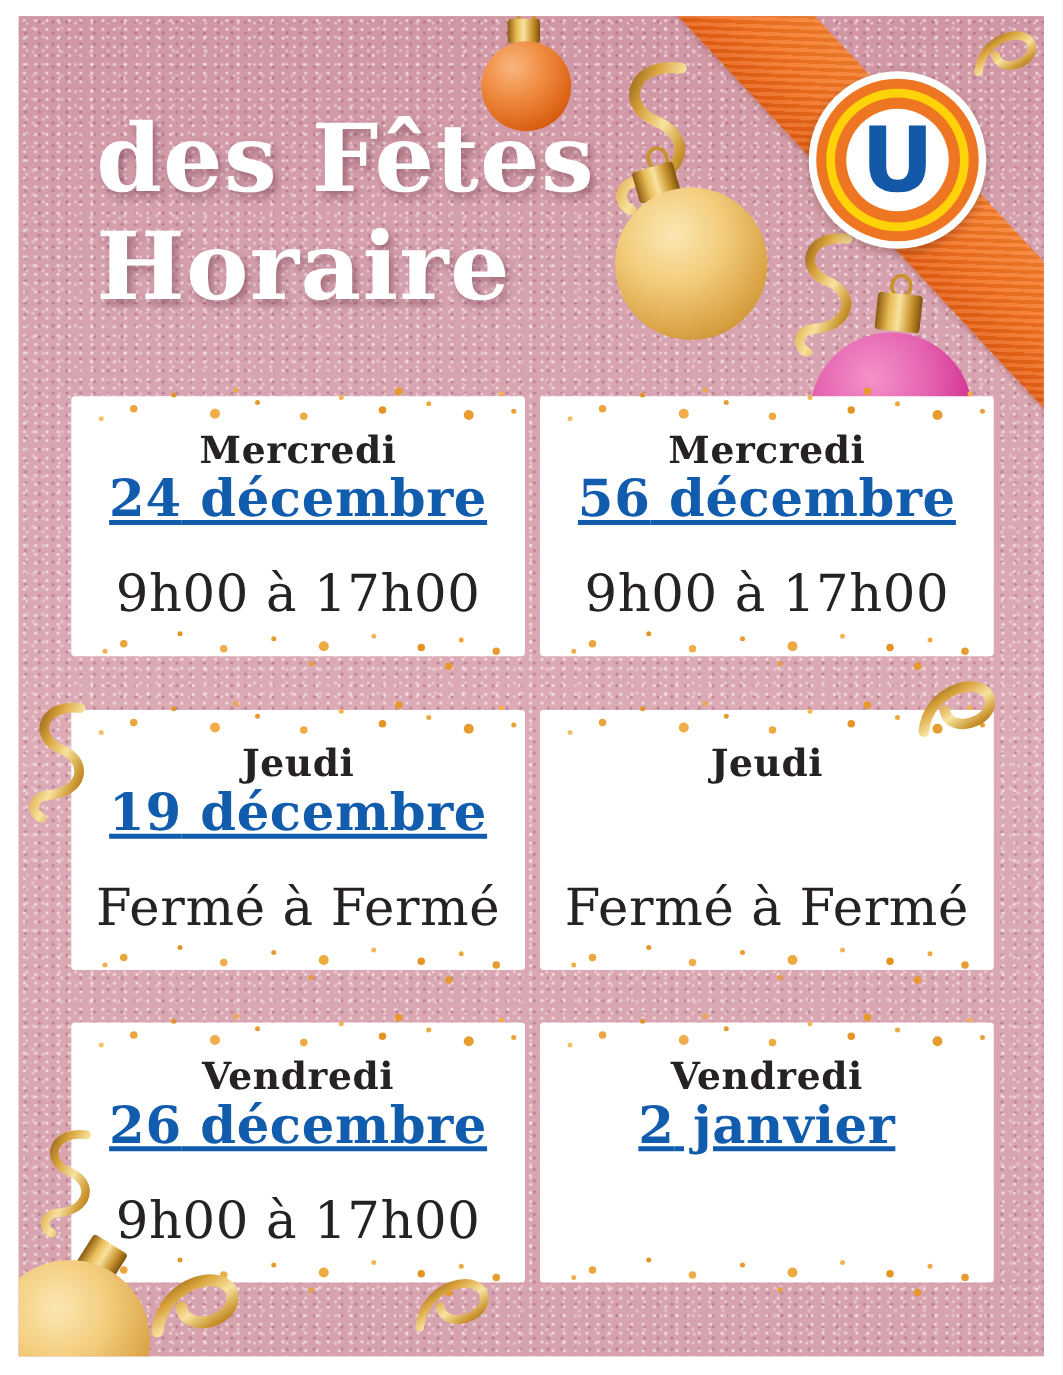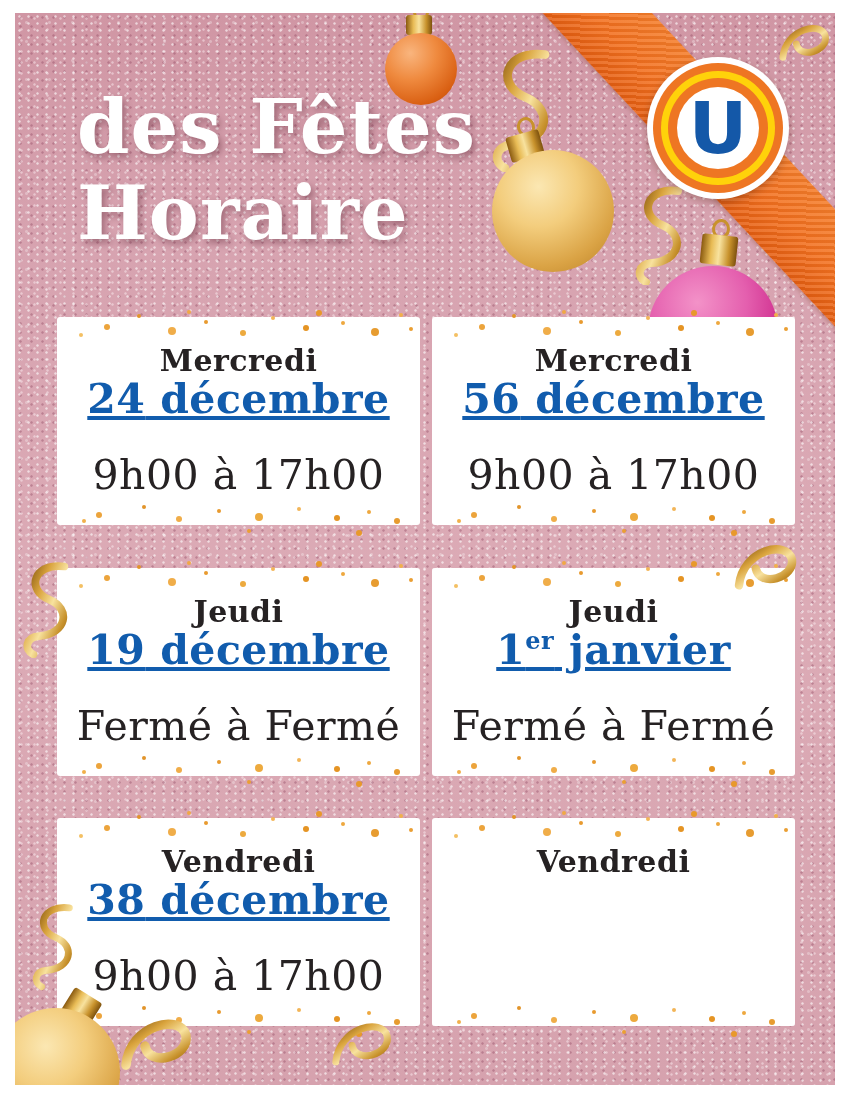--- a/index.html
+++ b/index.html
@@ -166,32 +166,32 @@
     </div>
 
     <div class="card card-2">
       <div class="day">Jeudi</div>
       <div class="date"><span>19</span><sup></sup><span> décembre</span></div>
       <div class="hours">Fermé à Fermé</div>
     </div>
 
     <div class="card card-3">
       <div class="day">Jeudi</div>
-      <div class="date"><span>1</span><sup>er</sup><span> janvier</span></div>
       <div class="hours">Fermé à Fermé</div>
     </div>
 
     <div class="card card-4">
       <div class="day">Vendredi</div>
-      <div class="date"><span>38</span><sup></sup><span> décembre</span></div>
+      <div class="date"><span>26</span><sup></sup><span> décembre</span></div>
       <div class="hours">9h00 à 17h00</div>
     </div>
 
     <div class="card card-5">
       <div class="day">Vendredi</div>
+      <div class="date"><span>2</span><sup></sup><span> janvier</span></div>
     </div>
   </div>
 
   <div class="front-layer">
     <svg class="streamer" style="left:16px;top:560px;width:58px;height:98px" viewBox="0 0 60 100">
       <path d="M50,6 C18,2 10,30 34,40 C58,50 52,76 24,78 C10,79 8,92 18,97" stroke-width="8"></path>
     </svg>
     <svg class="streamer" style="left:733px;top:534px;width:72px;height:62px" viewBox="0 0 60 50">
       <path d="M5,42 C8,12 45,4 49,20 C52,36 22,44 19,28" stroke-width="7"></path>
     </svg>

